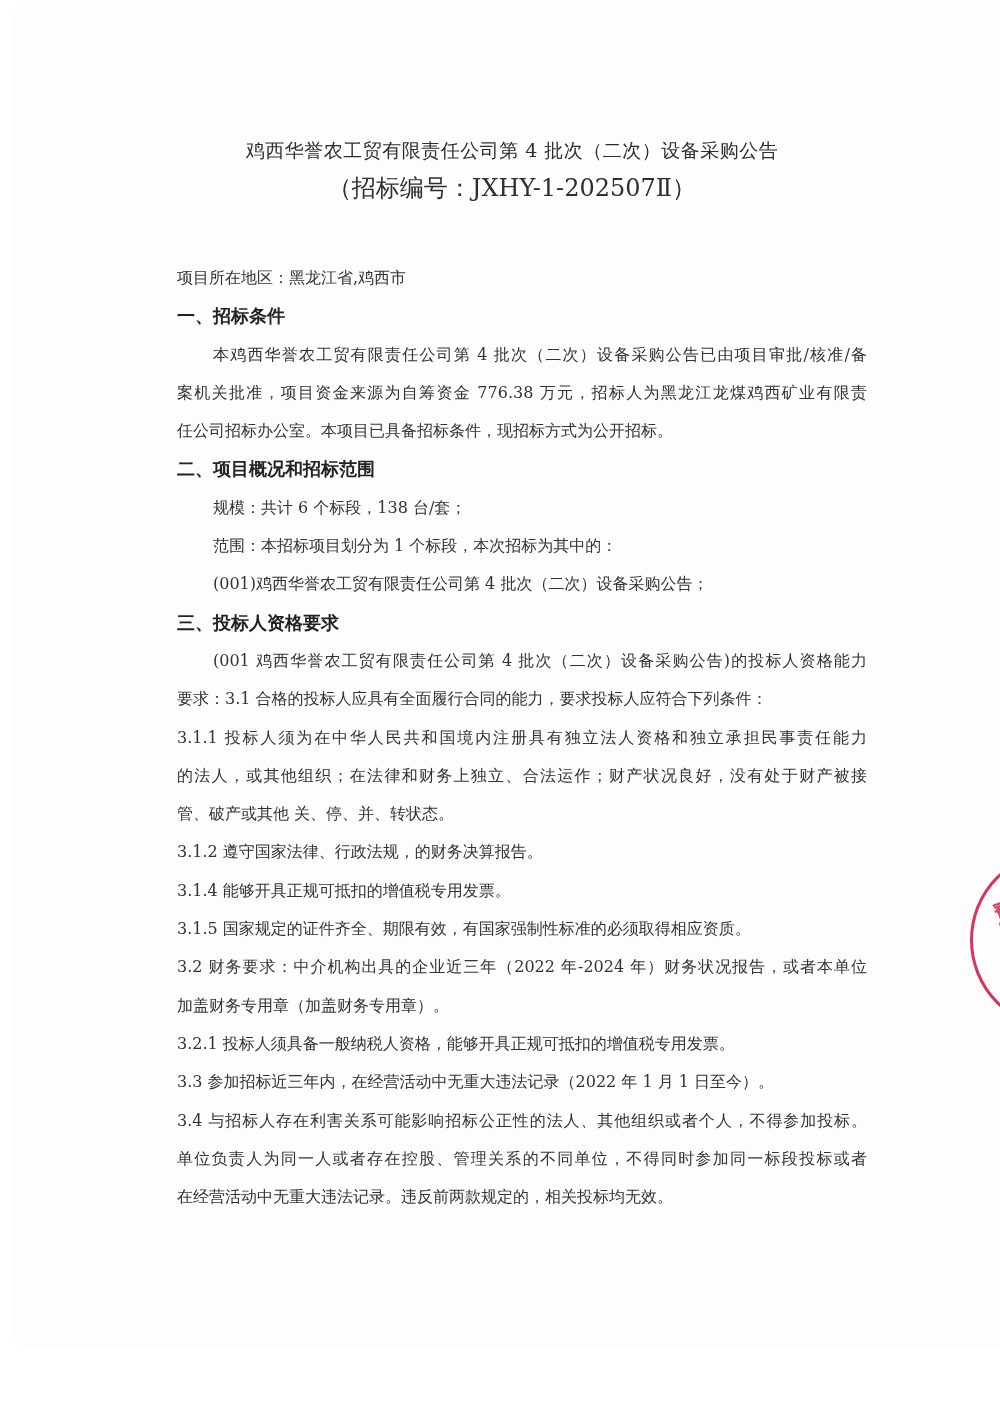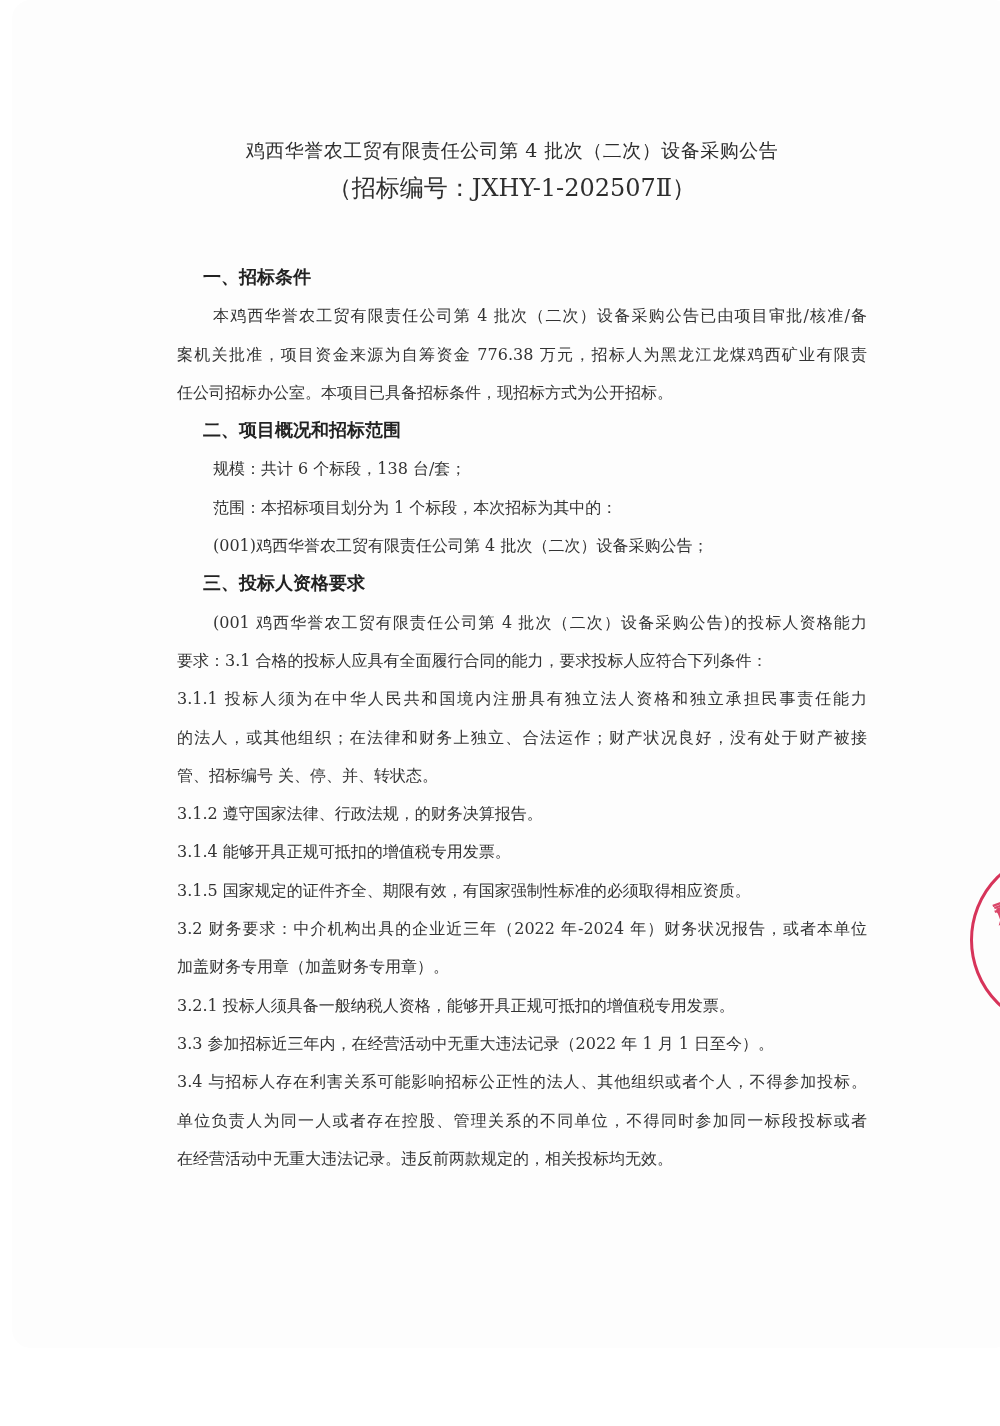--- a/index.html
+++ b/index.html
@@ -51,25 +51,24 @@
       color: #333;
     }
     .line {
       height: 38.3px;
       line-height: 28px;
       white-space: nowrap;
       overflow: visible;
     }
     .indent { padding-left: 36px; }
     .heading {
-      font-family: Liberation Mono, monospace;
+      font-family: Liberation Serif, serif;
       font-weight: bold;
       font-size: 18px;
       color: #222;
-      margin-left: 26px;
     }
     .justify {
       text-align: justify;
       text-align-last: justify;
       white-space: normal;
     }
     .seal {
       position: absolute;
       left: 958px;
       top: 850px;
@@ -99,37 +98,38 @@
 <body>
 
 <div class="page">
 
   <div class="title-block">
     <div class="title">鸡西华誉农工贸有限责任公司第 4 批次（二次）设备采购公告</div>
     <div class="subtitle">（招标编号：JXHY-1-202507Ⅱ）</div>
   </div>
 
   <div class="body">
+    <div class="line">项目所在地区：黑龙江省,鸡西市</div>
 
     <div class="line heading">一、招标条件</div>
     <div class="line indent justify">本鸡西华誉农工贸有限责任公司第 4 批次（二次）设备采购公告已由项目审批/核准/备</div>
     <div class="line justify">案机关批准，项目资金来源为自筹资金 776.38 万元，招标人为黑龙江龙煤鸡西矿业有限责</div>
     <div class="line">任公司招标办公室。本项目已具备招标条件，现招标方式为公开招标。</div>
 
     <div class="line heading">二、项目概况和招标范围</div>
     <div class="line indent">规模：共计  6  个标段，138  台/套；</div>
     <div class="line indent">范围：本招标项目划分为 1 个标段，本次招标为其中的：</div>
     <div class="line indent">(001)鸡西华誉农工贸有限责任公司第 4 批次（二次）设备采购公告；</div>
 
     <div class="line heading">三、投标人资格要求</div>
     <div class="line indent justify">(001 鸡西华誉农工贸有限责任公司第 4 批次（二次）设备采购公告)的投标人资格能力</div>
     <div class="line">要求：3.1 合格的投标人应具有全面履行合同的能力，要求投标人应符合下列条件：</div>
     <div class="line justify">3.1.1  投标人须为在中华人民共和国境内注册具有独立法人资格和独立承担民事责任能力</div>
     <div class="line justify">的法人，或其他组织；在法律和财务上独立、合法运作；财产状况良好，没有处于财产被接</div>
-    <div class="line">管、招标编号  关、停、并、转状态。</div>
+    <div class="line">管、破产或其他  关、停、并、转状态。</div>
     <div class="line">3.1.2  遵守国家法律、行政法规，的财务决算报告。</div>
     <div class="line">3.1.4  能够开具正规可抵扣的增值税专用发票。</div>
     <div class="line">3.1.5  国家规定的证件齐全、期限有效，有国家强制性标准的必须取得相应资质。</div>
     <div class="line justify">3.2 财务要求：中介机构出具的企业近三年（2022 年-2024 年）财务状况报告，或者本单位</div>
     <div class="line">加盖财务专用章（加盖财务专用章）。</div>
     <div class="line">3.2.1  投标人须具备一般纳税人资格，能够开具正规可抵扣的增值税专用发票。</div>
     <div class="line">3.3  参加招标近三年内，在经营活动中无重大违法记录（2022  年  1  月  1  日至今）。</div>
     <div class="line justify">3.4 与招标人存在利害关系可能影响招标公正性的法人、其他组织或者个人，不得参加投标。</div>
     <div class="line justify">单位负责人为同一人或者存在控股、管理关系的不同单位，不得同时参加同一标段投标或者</div>
     <div class="line">在经营活动中无重大违法记录。违反前两款规定的，相关投标均无效。</div>

